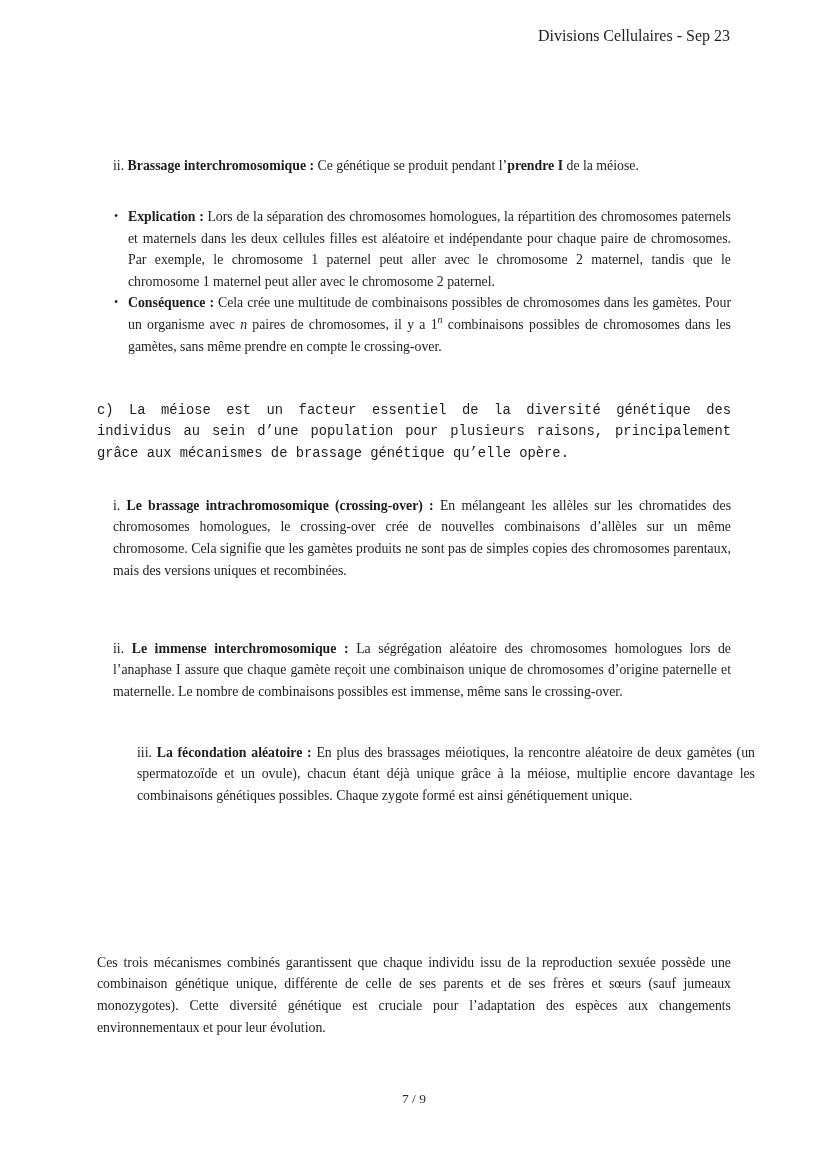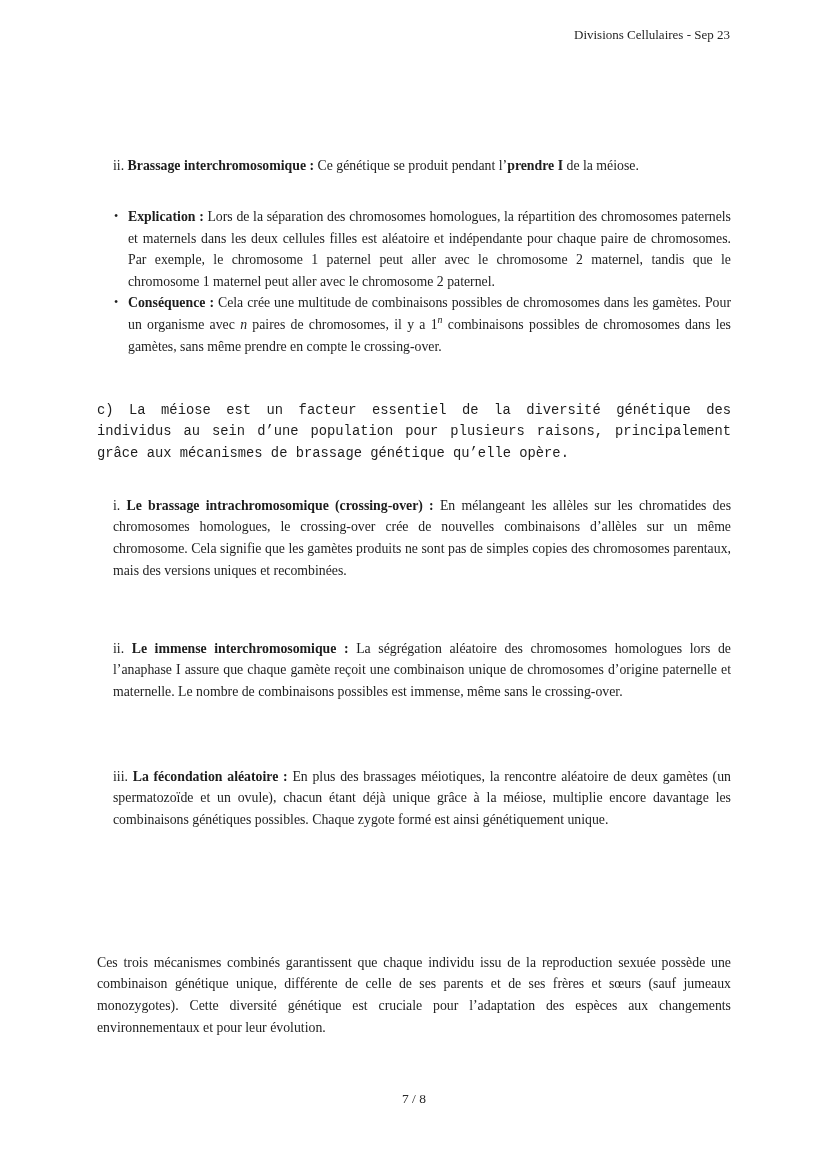--- a/index.html
+++ b/index.html
@@ -13,40 +13,40 @@
     height: 1171px;
     background: #ffffff;
     font-family: "Liberation Serif", serif;
     color: #1d1d1d;
     overflow: hidden;
   }
   .page-header {
     position: absolute;
     top: 27px;
     right: 98px;
-    font-size: 13px;
+    font-size: 16px;
     color: #1e1e1e;
   }
   .blk {
     position: absolute;
     font-size: 13.8px;
     line-height: 21.6px;
     text-align: justify;
     hyphens: auto;
     -webkit-hyphens: auto;
   }
   .indent-1 { left: 97px;  width: 634px; }
   .indent-2 { left: 113px; width: 618px; }
 
   .pos-p-ii    { top: 141px; }
   .pos-list    { top: 206px; }
   .pos-p-c     { top: 386px; font-family: Liberation Mono, monospace; }
   .pos-s-i     { top: 481px; font-family: Liberation Serif, serif; }
   .pos-s-ii    { top: 624px; }
-  .pos-s-iii   { top: 752px; }
+  .pos-s-iii   { top: 728px; margin-left: 24px; }
   .pos-p-final { top: 938px; }
 
   ul.bullet-list {
     list-style: none;
     margin: 0;
     padding: 0;
   }
   ul.bullet-list li {
     position: relative;
     padding-left: 15px;
@@ -96,15 +96,15 @@
   <p class="blk indent-1 pos-p-c"><span>c) La méiose est un facteur essentiel de la diversité génétique des individus au sein d’une population pour plusieurs raisons, principalement grâce aux mécanismes de brassage génétique qu’elle opère.</span></p>
 
   <p class="blk indent-2 pos-s-i"><span>i. </span><span class="b">Le brassage intrachromosomique (crossing-over) :</span><span> En mélangeant les allèles sur les chromatides des chromosomes homologues, le crossing-over crée de nouvelles combinaisons d’allèles sur un même chromosome. Cela signifie que les gamètes produits ne sont pas de simples copies des chromosomes parentaux, mais des versions uniques et recombinées.</span></p>
 
   <p class="blk indent-2 pos-s-ii"><span>ii. </span><span class="b">Le immense interchromosomique :</span><span> La ségrégation aléatoire des chromosomes homologues lors de l’anaphase I assure que chaque gamète reçoit une combinaison unique de chromosomes d’origine paternelle et maternelle. Le nombre de combinaisons possibles est immense, même sans le crossing-over.</span></p>
 
   <p class="blk indent-2 pos-s-iii"><span>iii. </span><span class="b">La fécondation aléatoire :</span><span> En plus des brassages méiotiques, la rencontre aléatoire de deux gamètes (un spermatozoïde et un ovule), chacun étant déjà unique grâce à la méiose, multiplie encore davantage les combinaisons génétiques possibles. Chaque zygote formé est ainsi génétiquement unique.</span></p>
 
   <p class="blk indent-1 pos-p-final"><span>Ces trois mécanismes combinés garantissent que chaque individu issu de la reproduction sexuée possède une combinaison génétique unique, différente de celle de ses parents et de ses frères et sœurs (sauf jumeaux monozygotes). Cette diversité génétique est cruciale pour l’adaptation des espèces aux changements environnementaux et pour leur évolution.</span></p>
 
-  <div class="page-footer">7 / 8</div>
+  <div class="page-footer">7 / 9</div>
 
 </div>
 
 </body></html>

